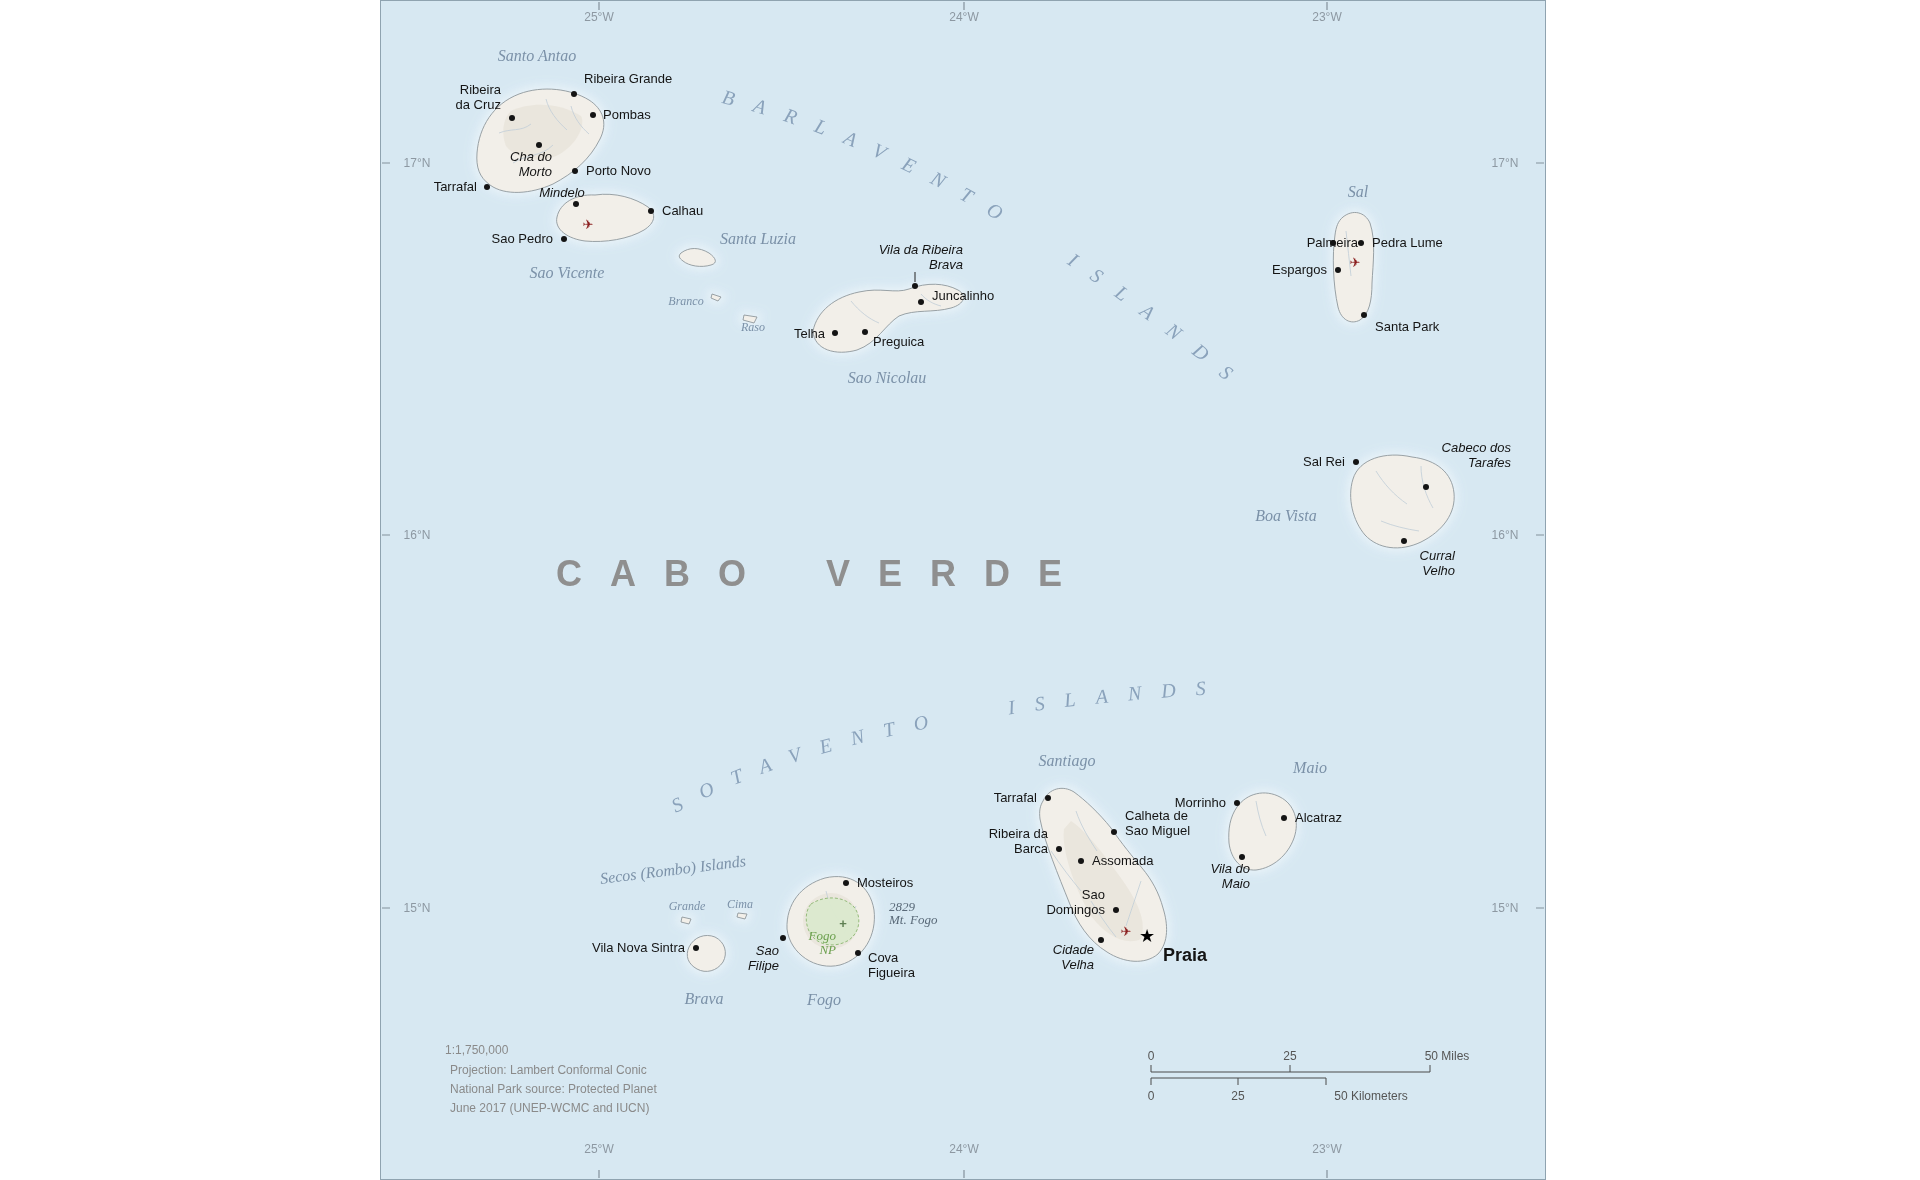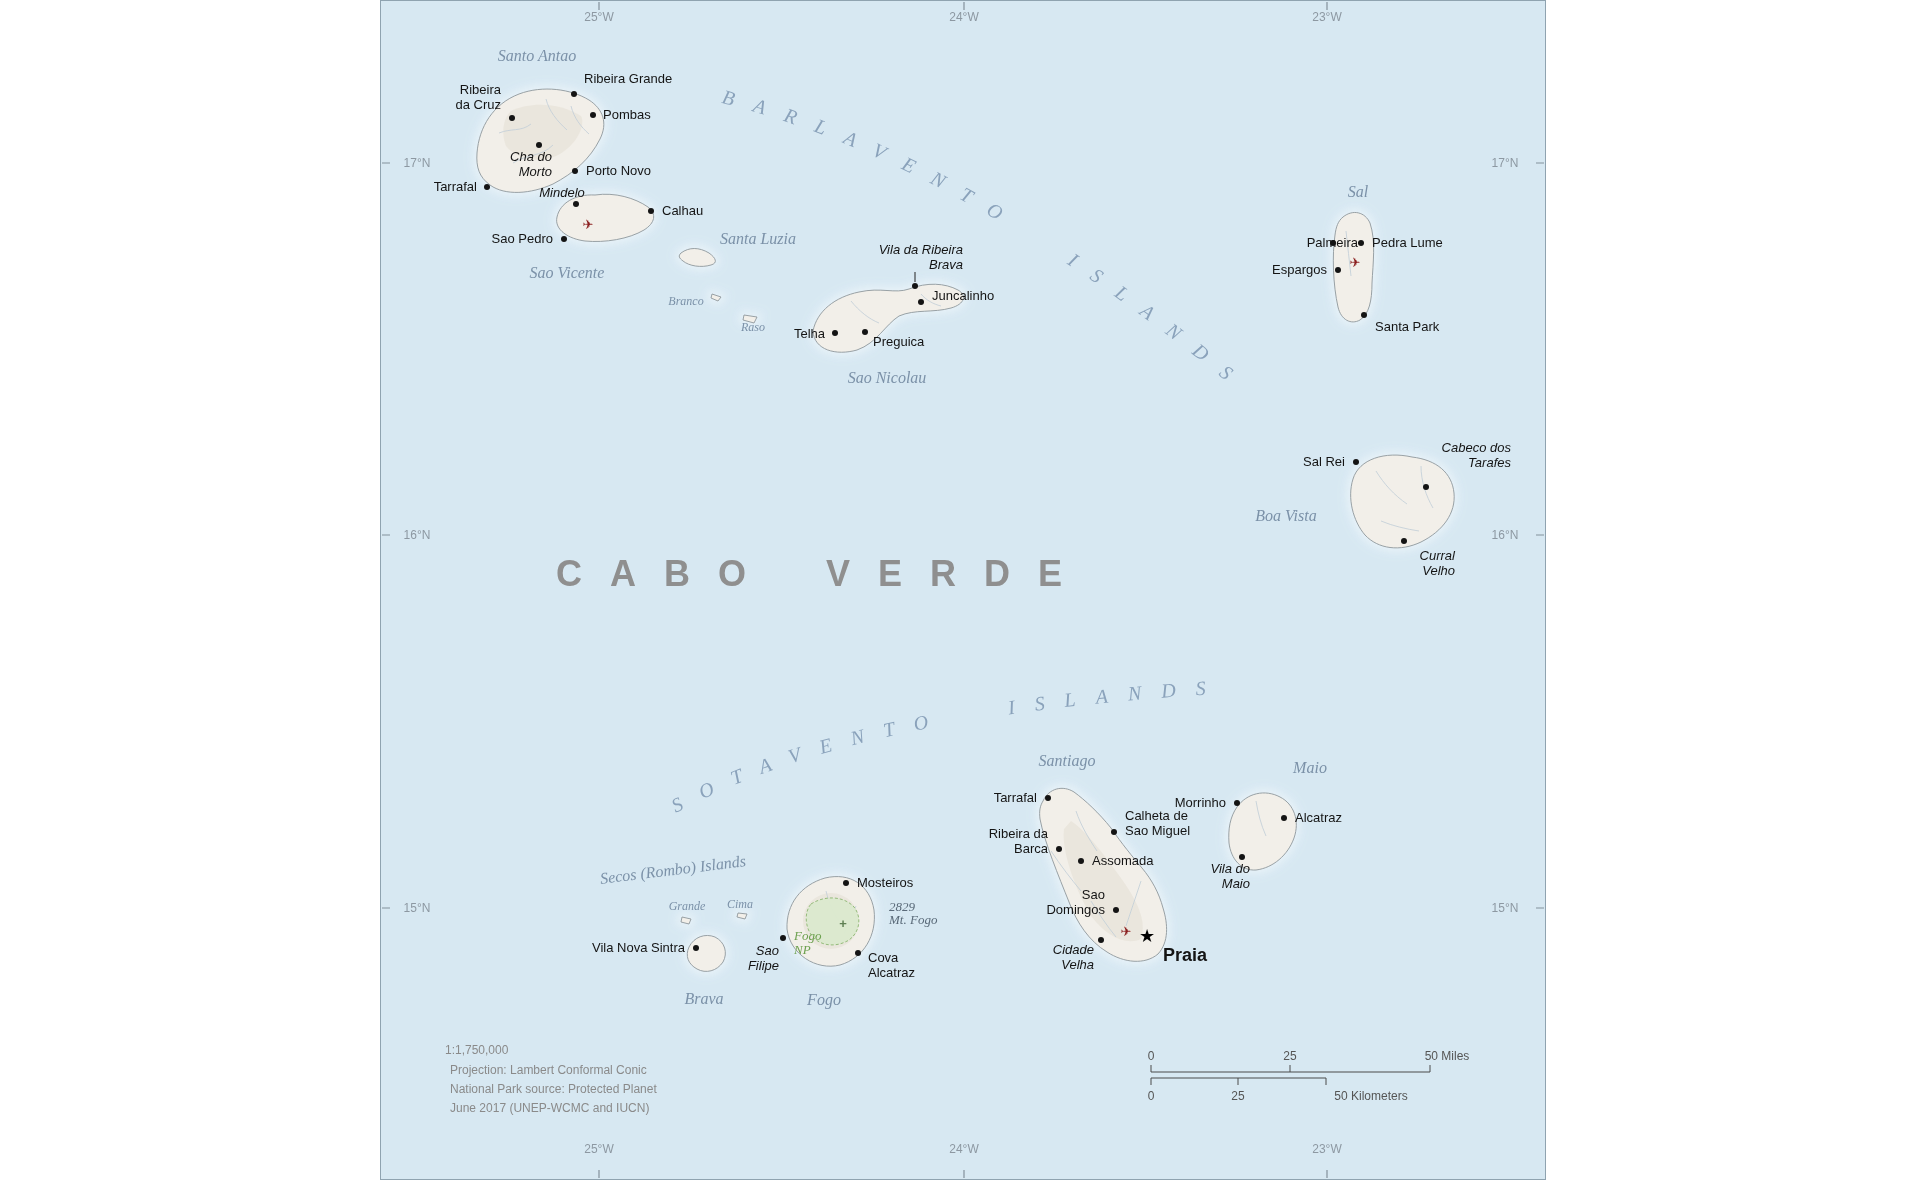--- a/index.html
+++ b/index.html
@@ -17,21 +17,21 @@
   .cl{position:absolute;font-size:13px;color:#141414;line-height:1.15;white-space:nowrap;}
   .cl.w{white-space:normal;}
   .ra{transform:translateX(-100%);text-align:right;}
   .ca{transform:translateX(-50%);text-align:right;font-style:italic;}
   .capital{font-size:18px;font-weight:bold;}
   .plane{position:absolute;transform:translate(-50%,-50%);color:#8b1f1f;font-size:13px;}
   .star{position:absolute;transform:translate(-50%,-50%);color:#000;font-size:18px;}
   .peak-cross{position:absolute;transform:translate(-50%,-50%);color:#5f7f53;font-size:13px;font-weight:bold;}
   .peak-lbl{position:absolute;font-family:"Liberation Serif",serif;font-style:italic;font-size:13px;
     color:#5a6a79;line-height:1.2;}
-  .np-lbl{position:absolute;transform:translateX(-50%);text-align:left;width:42px;
+  .np-lbl{position:absolute;transform:translateX(-50%);text-align:right;width:42px;
     font-family:"Liberation Serif",serif;font-style:italic;font-size:13px;color:#6ca04e;line-height:1.1;}
   #ocean-label{position:absolute;left:854px;top:84px;transform:translate(-50%,-50%);
     font-family:"Liberation Serif",serif;font-style:italic;font-size:26px;letter-spacing:17px;
     color:#527fad;white-space:nowrap;}
   #country-label{position:absolute;left:442px;top:545px;transform:translate(-50%,-50%);
     font-size:36px;font-weight:bold;letter-spacing:28px;word-spacing:14px;color:#8f8f8f;white-space:nowrap;margin-top:28px;}
   .note{position:absolute;font-size:12px;color:#8a8a8a;white-space:nowrap;}
   .sb{position:absolute;transform:translateX(-50%);font-size:12px;color:#555;white-space:nowrap;}
   .curved{font-family:"Liberation Serif",serif;font-style:italic;font-size:20px;fill:#8aa2bb;
     letter-spacing:20px;word-spacing:36px;}
@@ -245,21 +245,21 @@
   <div class="city" style="left:861px;top:856px"></div>
   <div class="cl w ca" style="left:843px;top:861px;width:52px">Vila do Maio</div>
 
   <div class="city" style="left:315px;top:947px"></div>
   <div class="cl ra" style="left:304px;top:940px">Vila Nova Sintra</div>
   <div class="city" style="left:465px;top:882px"></div>
   <div class="cl" style="left:476px;top:875px">Mosteiros</div>
   <div class="city" style="left:402px;top:937px"></div>
   <div class="cl w ca" style="left:376px;top:943px;width:44px">Sao Filipe</div>
   <div class="city" style="left:477px;top:952px"></div>
-  <div class="cl w" style="left:487px;top:950px;width:56px">Cova Alcatraz</div>
+  <div class="cl w" style="left:487px;top:950px;width:56px">Cova Figueira</div>
 
   <div class="note" style="left:64px;top:1042px">1:1,750,000</div>
   <div class="note" style="left:69px;top:1062px">Projection: Lambert Conformal Conic</div>
   <div class="note" style="left:69px;top:1081px">National Park source: Protected Planet</div>
   <div class="note" style="left:69px;top:1100px">June 2017 (UNEP-WCMC and IUCN)</div>
 
   <div class="sb" style="left:770px;top:1048px">0</div>
   <div class="sb" style="left:909px;top:1048px">25</div>
   <div class="sb" style="left:1066px;top:1048px">50 Miles</div>
   <div class="sb" style="left:770px;top:1088px">0</div>

